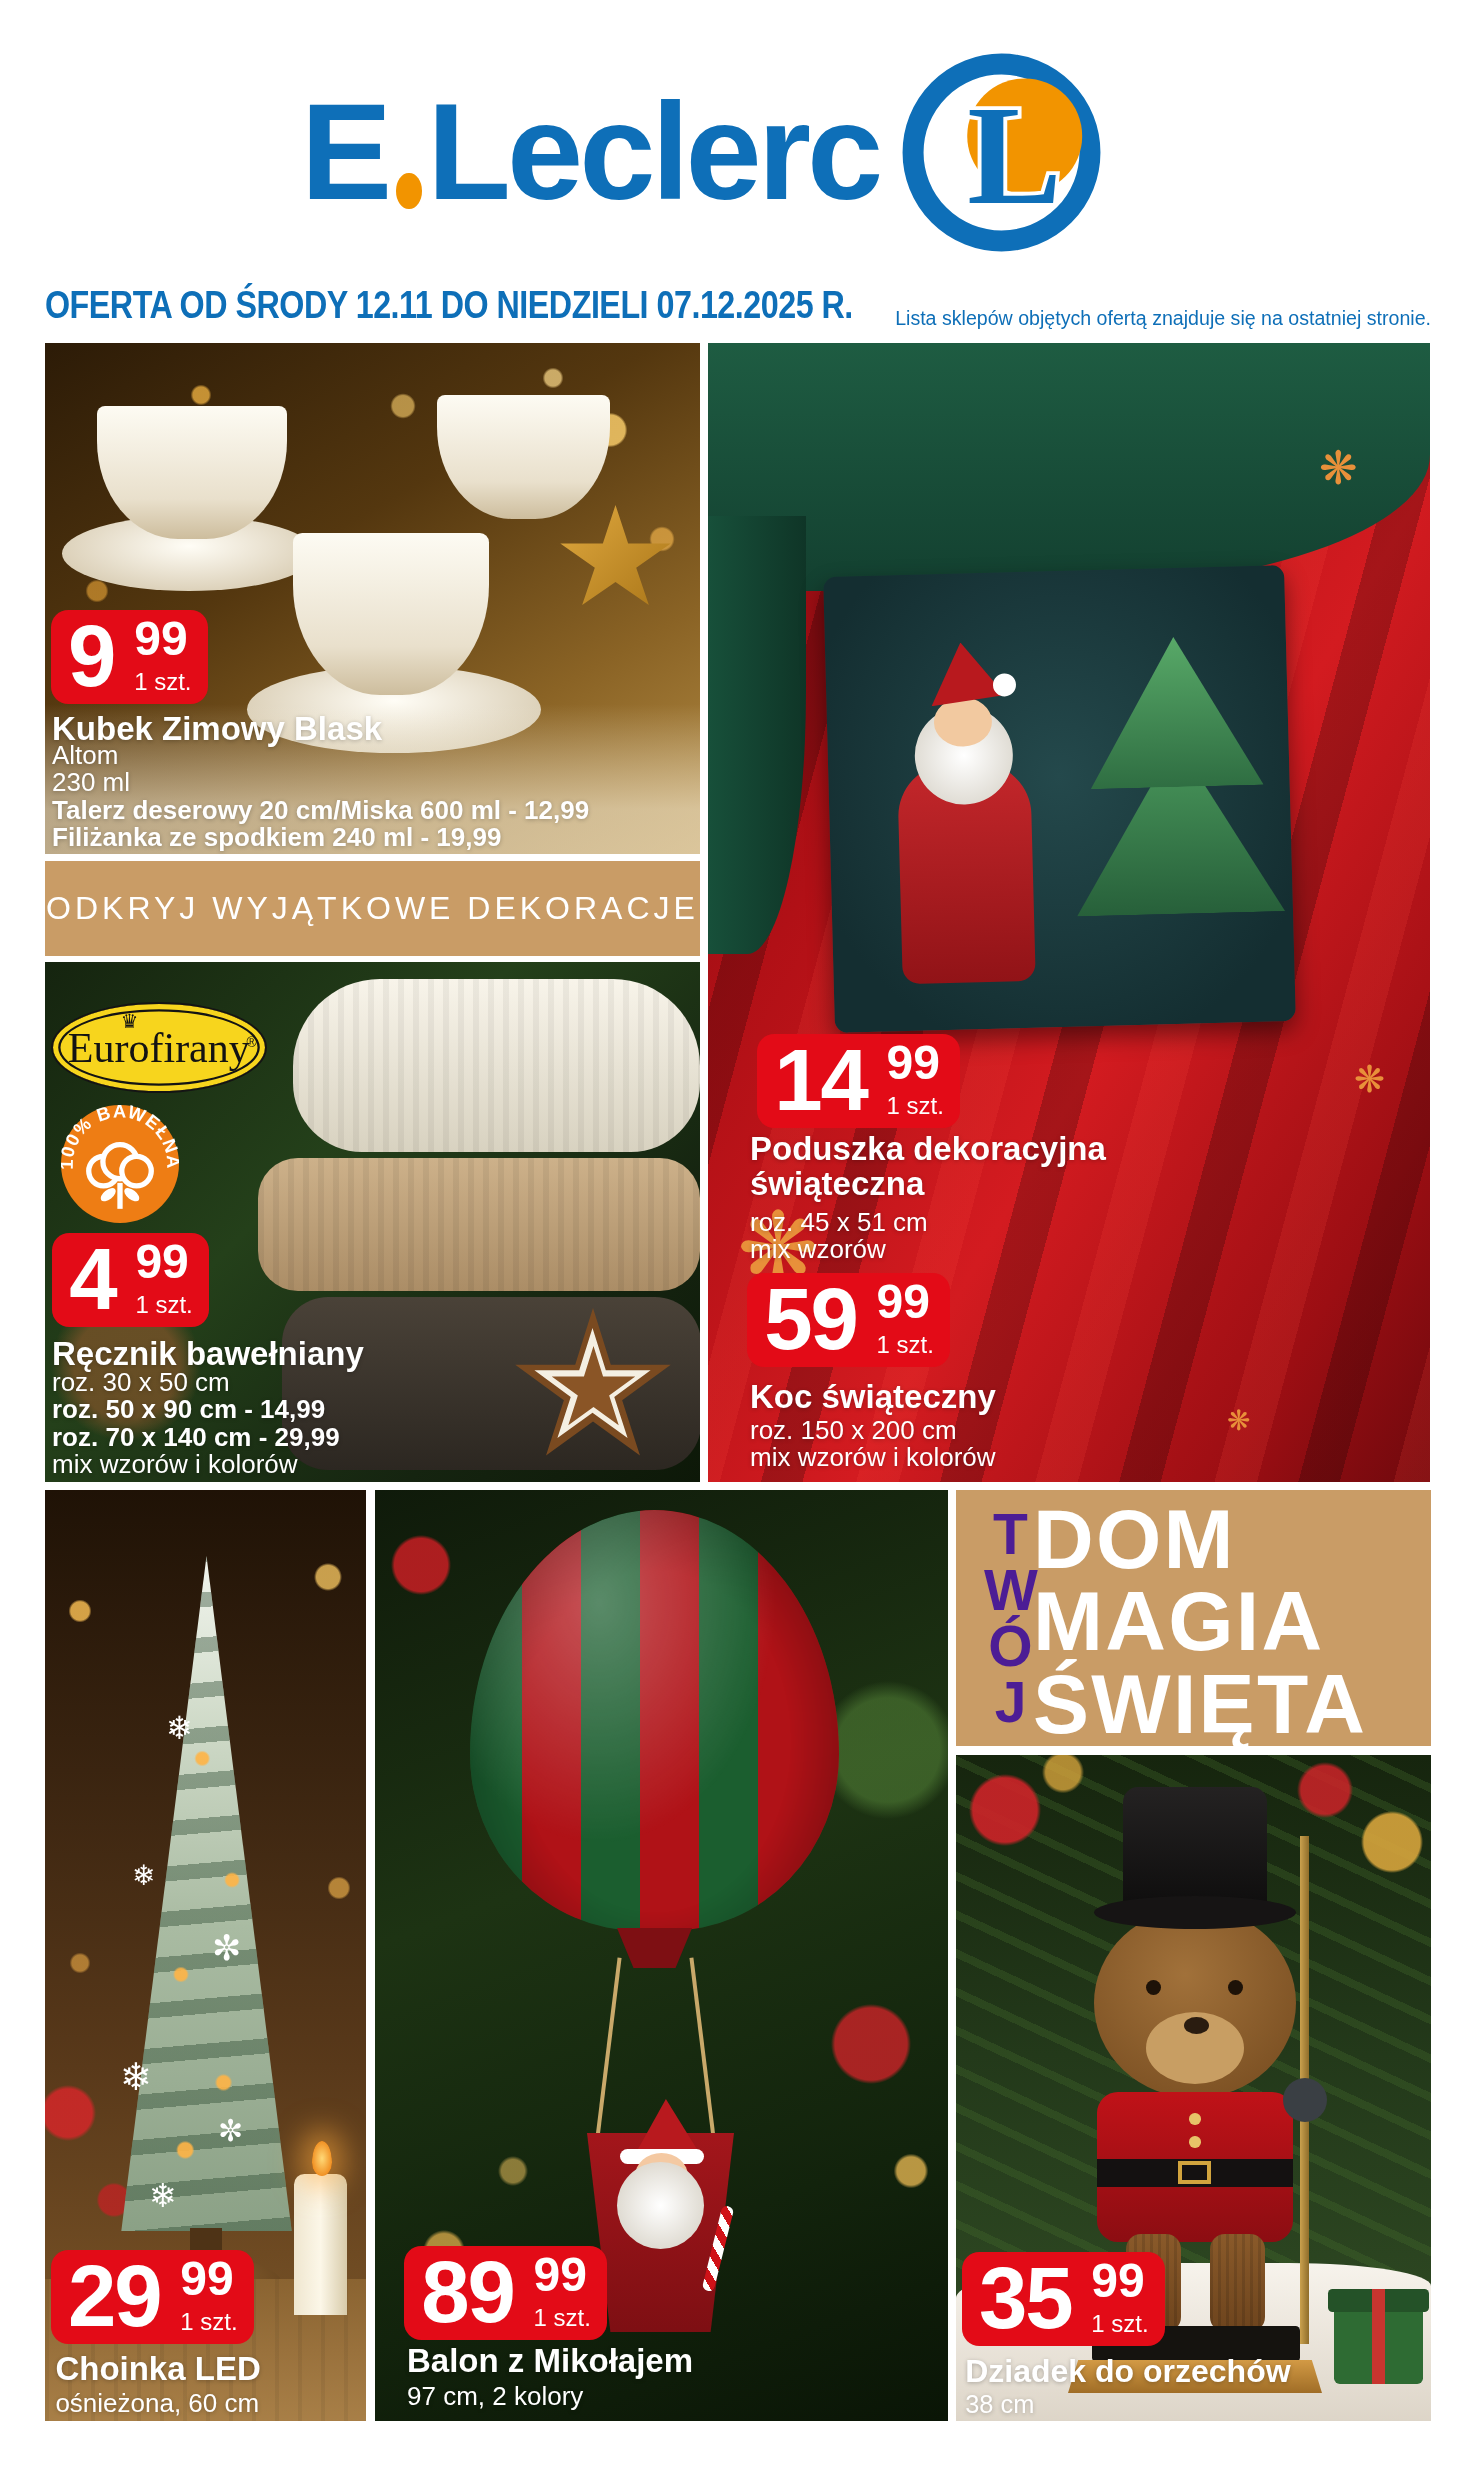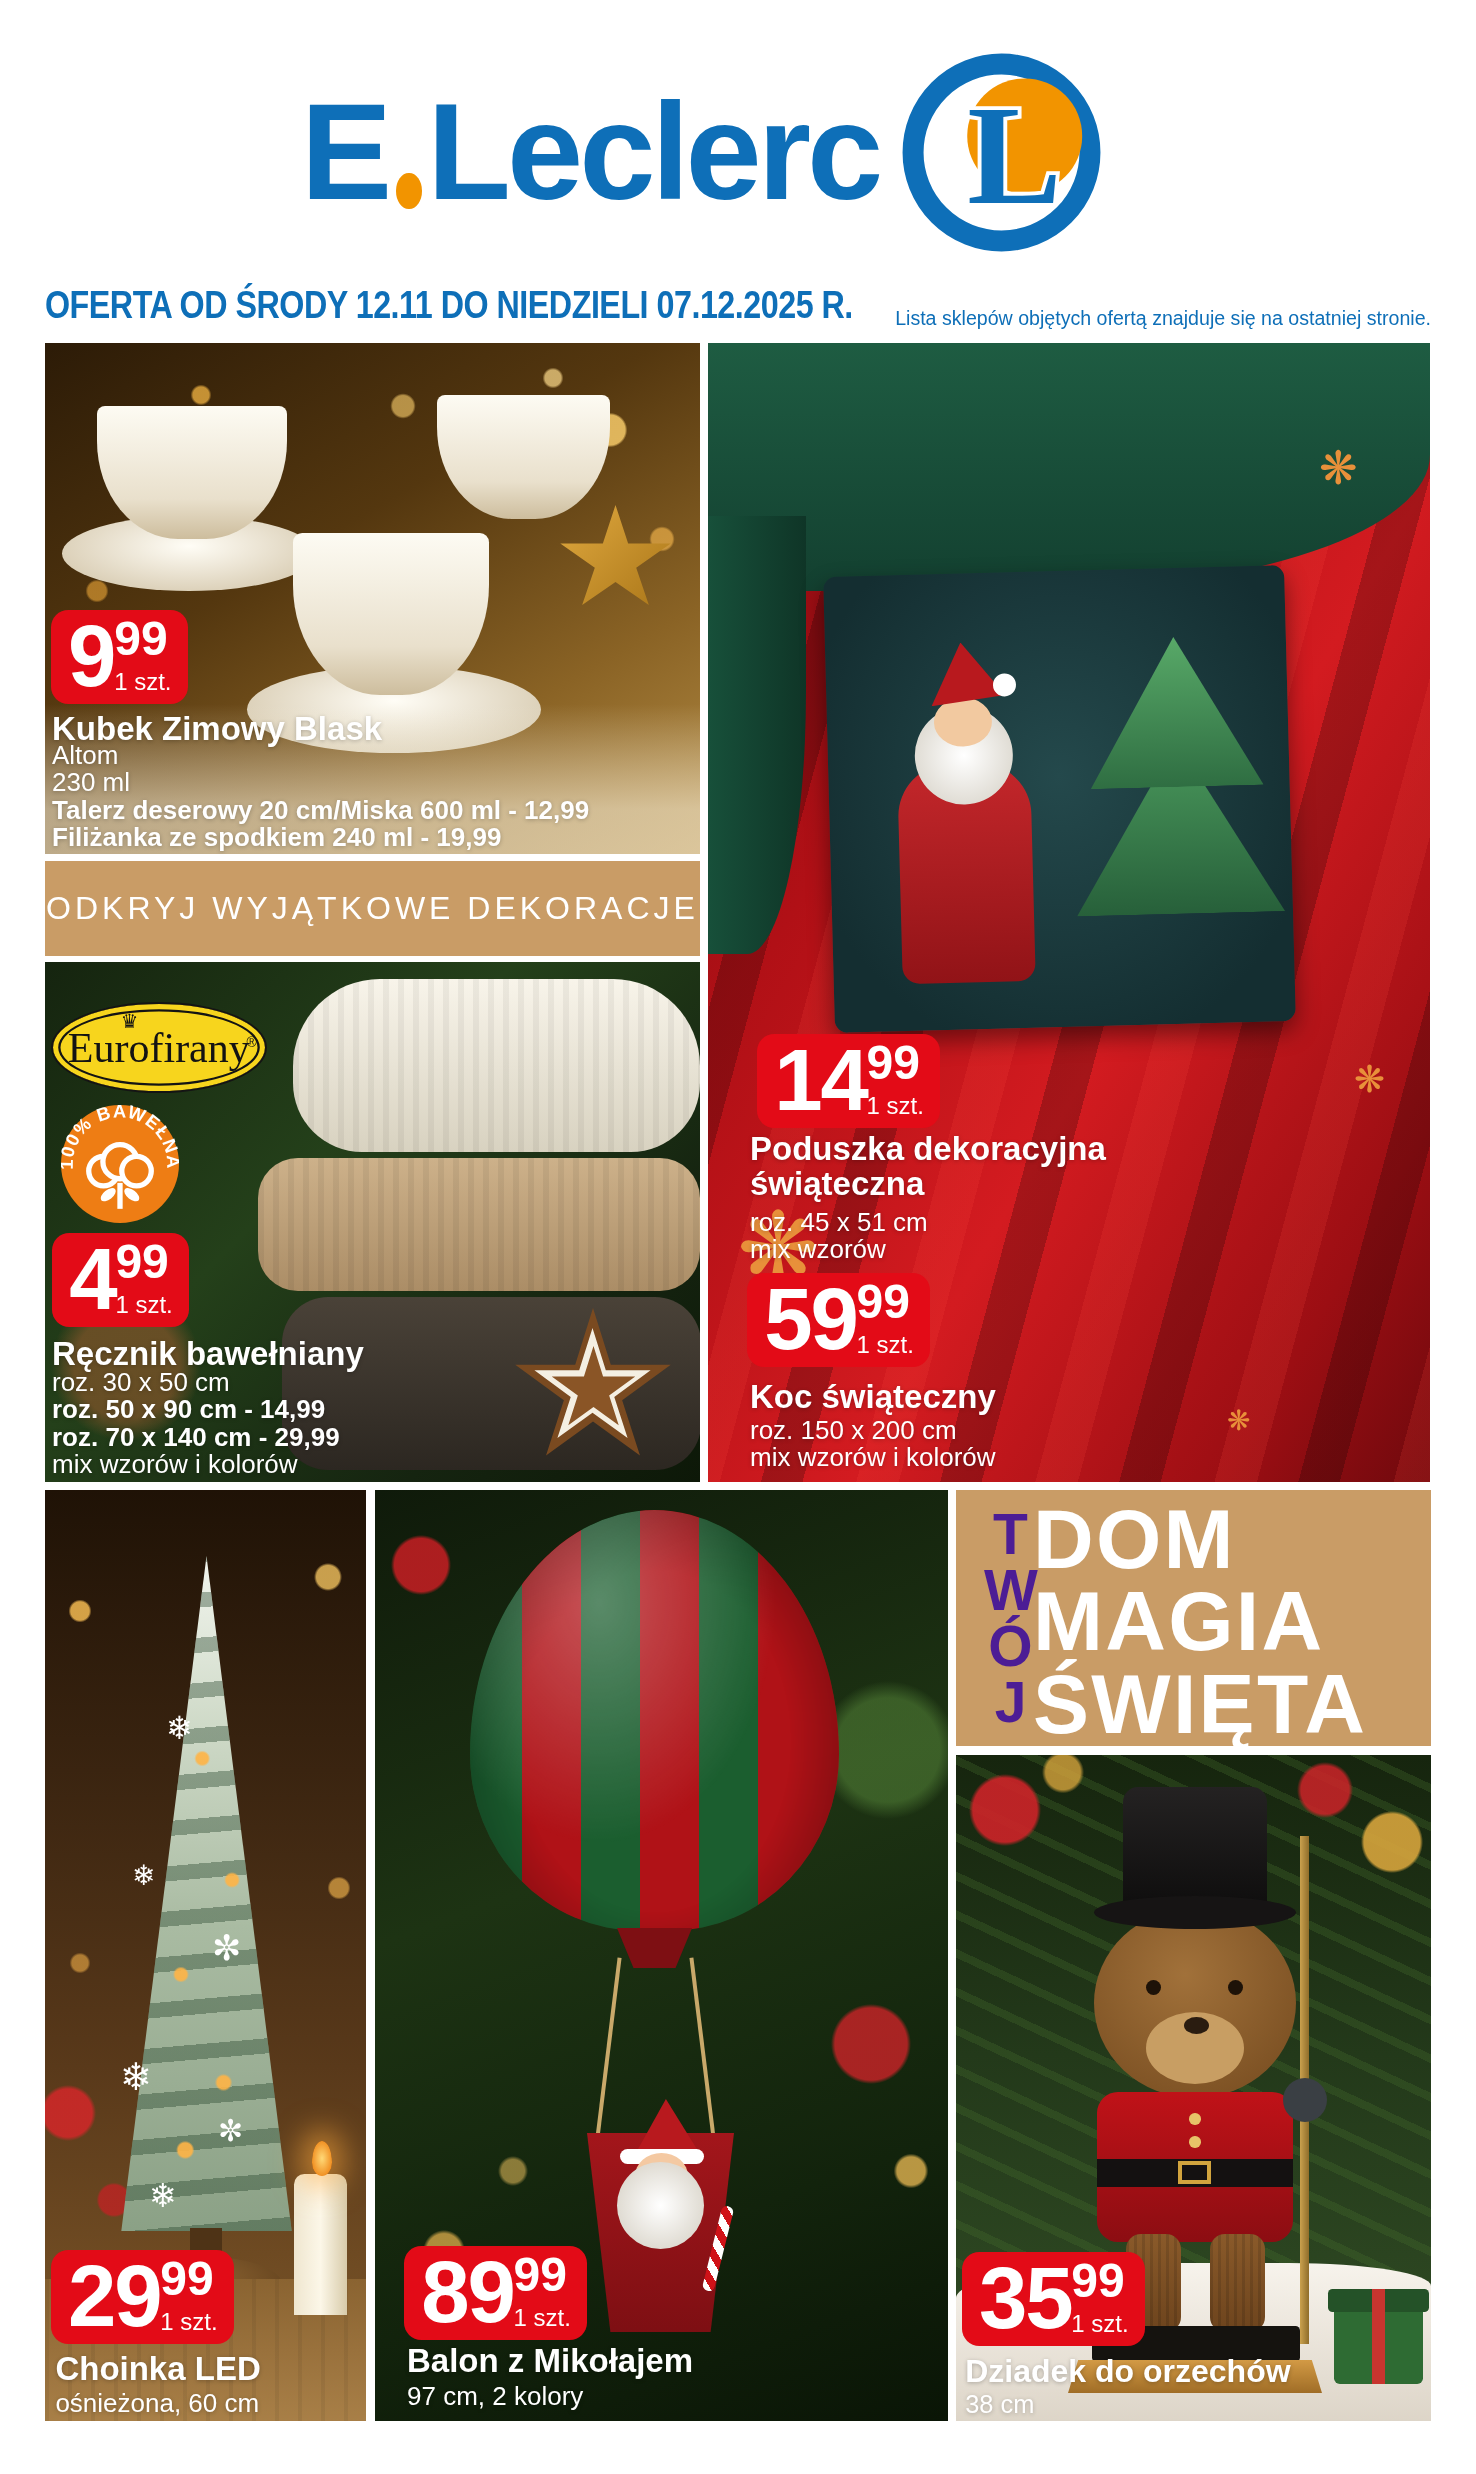--- a/index.html
+++ b/index.html
@@ -24,21 +24,21 @@
   .offer-line{position:absolute;left:45px;top:284px;color:var(--blue);font-weight:bold;font-size:38px;white-space:nowrap;transform:scaleX(.85);transform-origin:left center;letter-spacing:-0.6px;}
   .offer-note{position:absolute;right:46px;top:307px;color:var(--blue);font-size:19.6px;white-space:nowrap;}
 
   
   .photo{position:absolute;overflow:hidden;}
   .abs{position:absolute;}
 
   
   .price-badge{position:absolute;background:var(--red);border-radius:17.3px;color:#fff;display:flex;align-items:flex-start;padding:4.6px 16px 7px 17.3px;z-index:6;}
   .pb-int{font-size:87px;font-weight:bold;line-height:.95;letter-spacing:-2.3px;}
-  .pb-col{display:flex;flex-direction:column;align-items:flex-start;margin-left:0;padding-top:2.3px;}
+  .pb-col{display:flex;flex-direction:column;align-items:flex-start;margin-left:20px;padding-top:2.3px;}
   .pb-cents{font-size:48px;font-weight:bold;line-height:.92;}
   .pb-unit{font-size:24px;font-weight:400;margin-top:7px;}
 
   .p-title{position:absolute;color:#fff;font-weight:bold;font-size:33px;line-height:1.05;z-index:6;text-shadow:0 1.2px 4.6px rgba(0,0,0,.25);}
   .p-lines{position:absolute;color:#fff;font-size:26px;line-height:1.05;z-index:6;text-shadow:0 1.2px 4.6px rgba(0,0,0,.25);}
   .p-lines .b{font-weight:bold;}
 
   
   .gold-banner{position:absolute;left:45px;top:861px;width:655px;height:95px;background:var(--gold);display:flex;align-items:center;justify-content:center;}
   .gold-banner span{color:#fff;font-size:32px;font-weight:normal;letter-spacing:4px;white-space:nowrap;}

